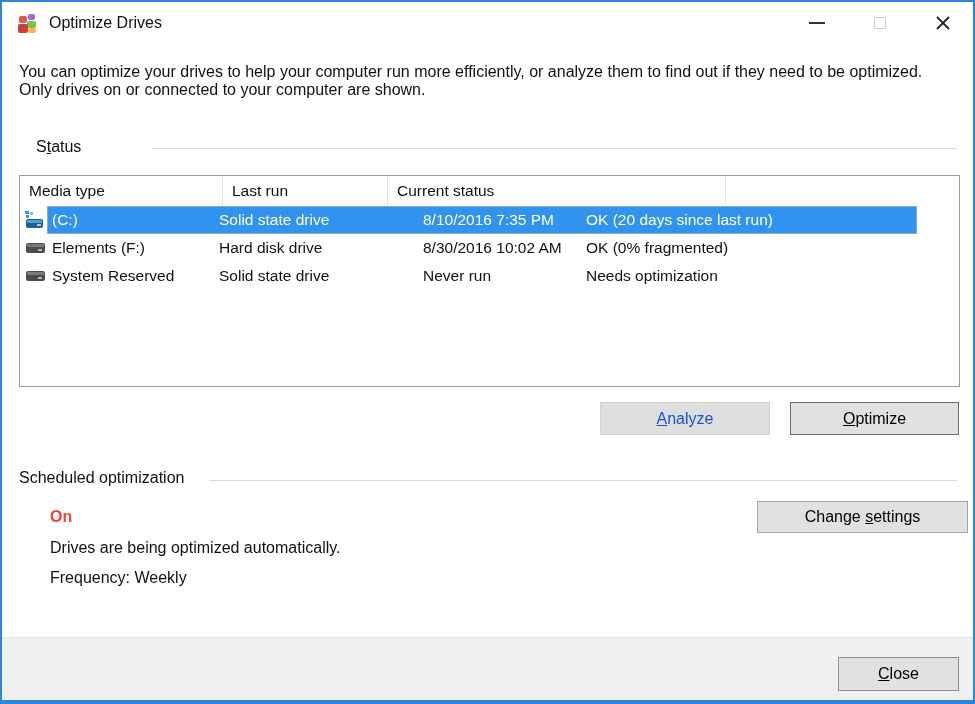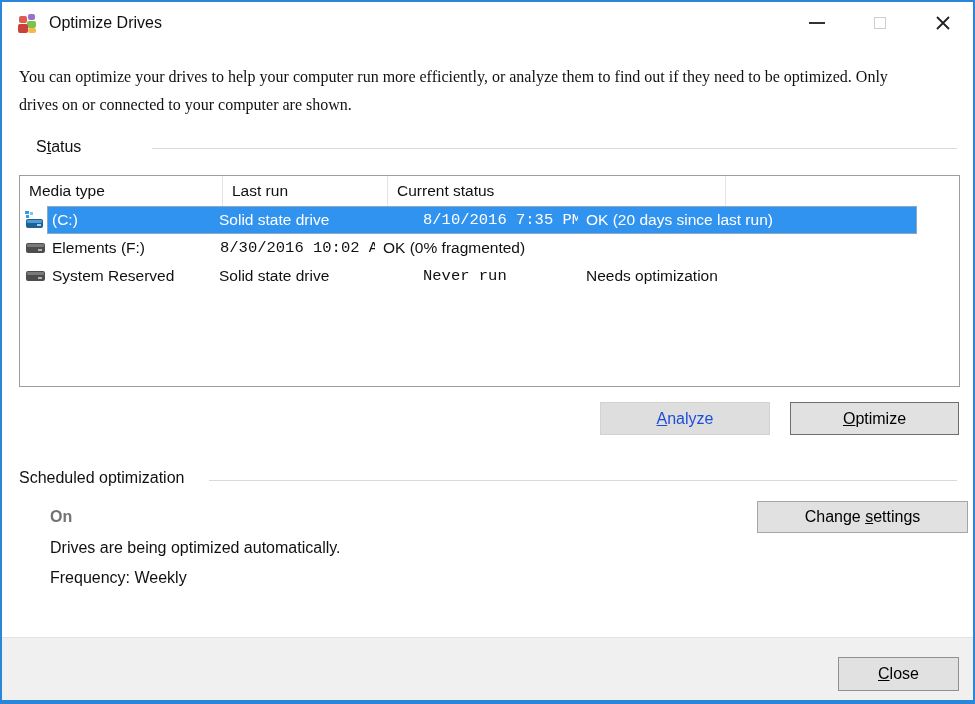--- a/index.html
+++ b/index.html
@@ -18,21 +18,21 @@
   .app-icon .blk { position:absolute; border-radius:2px; }
   .title { position:absolute; left:47px; top:12px; font-size:16px; color:#111; }
   .win-btn { position:absolute; top:0; width:46px; height:42px; display:flex; align-items:center; justify-content:center; }
   .win-btn.min  { left:792px; }
   .win-btn.max  { left:855px; }
   .win-btn.x    { left:918px; }
   .min-glyph { width:16px; height:2px; background:#333; }
   .max-glyph { width:12px; height:12px; border:1px solid #cfcfcf; background:#fff; }
 
   
-  .desc { position:absolute; left:17px; top:61px; width:908px; font-size:16px; line-height:28px; color:#111;font-family:Liberation Serif, serif; }
+  .desc { position:absolute; left:17px; top:61px; width:908px; font-size:16px; line-height:18px; color:#111; }
 
   
   .group-label { position:absolute; font-size:16px; color:#111; }
   .group-label .accel { text-decoration:underline; }
   .sep { position:absolute; height:1px; background:#d9d9d9; }
   .sep-status { left:150px; width:805px; top:146px; }
   .sep-sched  { left:207px; width:748px; top:478px; }
 
   
   .listview { position:absolute; left:17px; top:173px; width:941px; height:212px; border:1px solid #9d9d9d; background:#fff; }
@@ -43,37 +43,37 @@
   .hcell.h2 { width:165px; }
   .hcell.h3 { width:338px; }
   .hcell.h4 { flex:1; border-right:none; }
 
   .lv-row { position:relative; display:flex; height:28px; align-items:center; font-size:15.5px; color:#111; }
   .cell-icon { width:28px; height:100%; display:flex; align-items:center; justify-content:flex-end; padding-right:3px; flex:0 0 28px; }
   .cells { display:flex; height:26px; align-items:center; width:868px; }
   .cell { overflow:hidden; white-space:nowrap; }
   .cell.c-drive  { width:162px; padding-left:4px; }
   .cell.c-media  { width:203px; padding-left:9px; }
-  .cell.c-last   { width:165px; padding-left:10px;font-family:Liberation Mono, monospace; }
+  .cell.c-last   { width:165px; padding-left:10px; }
   .cell.c-status { width:338px; padding-left:8px; }
   .row-spacer { flex:1; }
   .lv-row.selected .cells { background:var(--sel,#3093ef); color:#ffffff; outline:1px solid #8aa9c6; }
 
   
   .btn { position:absolute; display:flex; align-items:center; justify-content:center;
          font-family:"Liberation Sans", sans-serif; font-size:16px; color:#000;
          background:#e1e1e1; border:1px solid #adadad; cursor:default; }
   .btn .accel { text-decoration:underline; }
   .btn-analyze  { left:598px; top:400px; width:170px; height:33px; background:#dedede; border-color:#d2d2d2; color:#1d4ed8; }
   .btn-optimize { left:788px; top:400px; width:169px; height:33px; border-color:#6e6e6e; }
   .btn-change   { left:755px; top:499px; width:211px; height:32px; border-color:#a5a5a5; }
   .btn-close    { left:836px; top:655px; width:121px; height:34px; border-color:#8f8f8f; }
 
   
-  .on-label { position:absolute; left:48px; top:506px; font-size:16px; font-weight:bold; color:#737373; }
+  .on-label { position:absolute; left:48px; top:506px; font-size:16px; font-weight:bold; color:#ef4444; }
   .sched-line1 { position:absolute; left:48px; top:537px; font-size:16px; color:#111; }
   .sched-line2 { position:absolute; left:48px; top:567px; font-size:16px; color:#111; }
 
   
   .footer { position:absolute; left:0; right:0; bottom:0; height:63px; background:#f0f0f0; border-top:1px solid #e2e2e2; }
 
   svg { display:block; }
 </style>
 </head>
 <body>
@@ -145,20 +145,21 @@
     <div class="lv-row">
       <div class="cell-icon">
         <svg width="19" height="12" viewBox="0 0 19 12">
           <rect x="0" y="1" width="19" height="10" rx="2" fill="#4d4d4d"></rect>
           <rect x="1" y="2" width="17" height="3" rx="1" fill="#7a7a7a"></rect>
           <rect x="12" y="7" width="4" height="2" fill="#b5b5b5"></rect>
         </svg>
       </div>
       <div class="cells">
         <div class="cell c-drive">Elements (F:)</div>
+        <div class="cell c-media">Hard disk drive</div>
         <div class="cell c-last">8/30/2016 10:02 AM</div>
         <div class="cell c-status">OK (0% fragmented)</div>
       </div>
       <div class="row-spacer"></div>
     </div>
 
     <div class="lv-row">
       <div class="cell-icon">
         <svg width="19" height="12" viewBox="0 0 19 12">
           <rect x="0" y="1" width="19" height="10" rx="2" fill="#4d4d4d"></rect>

